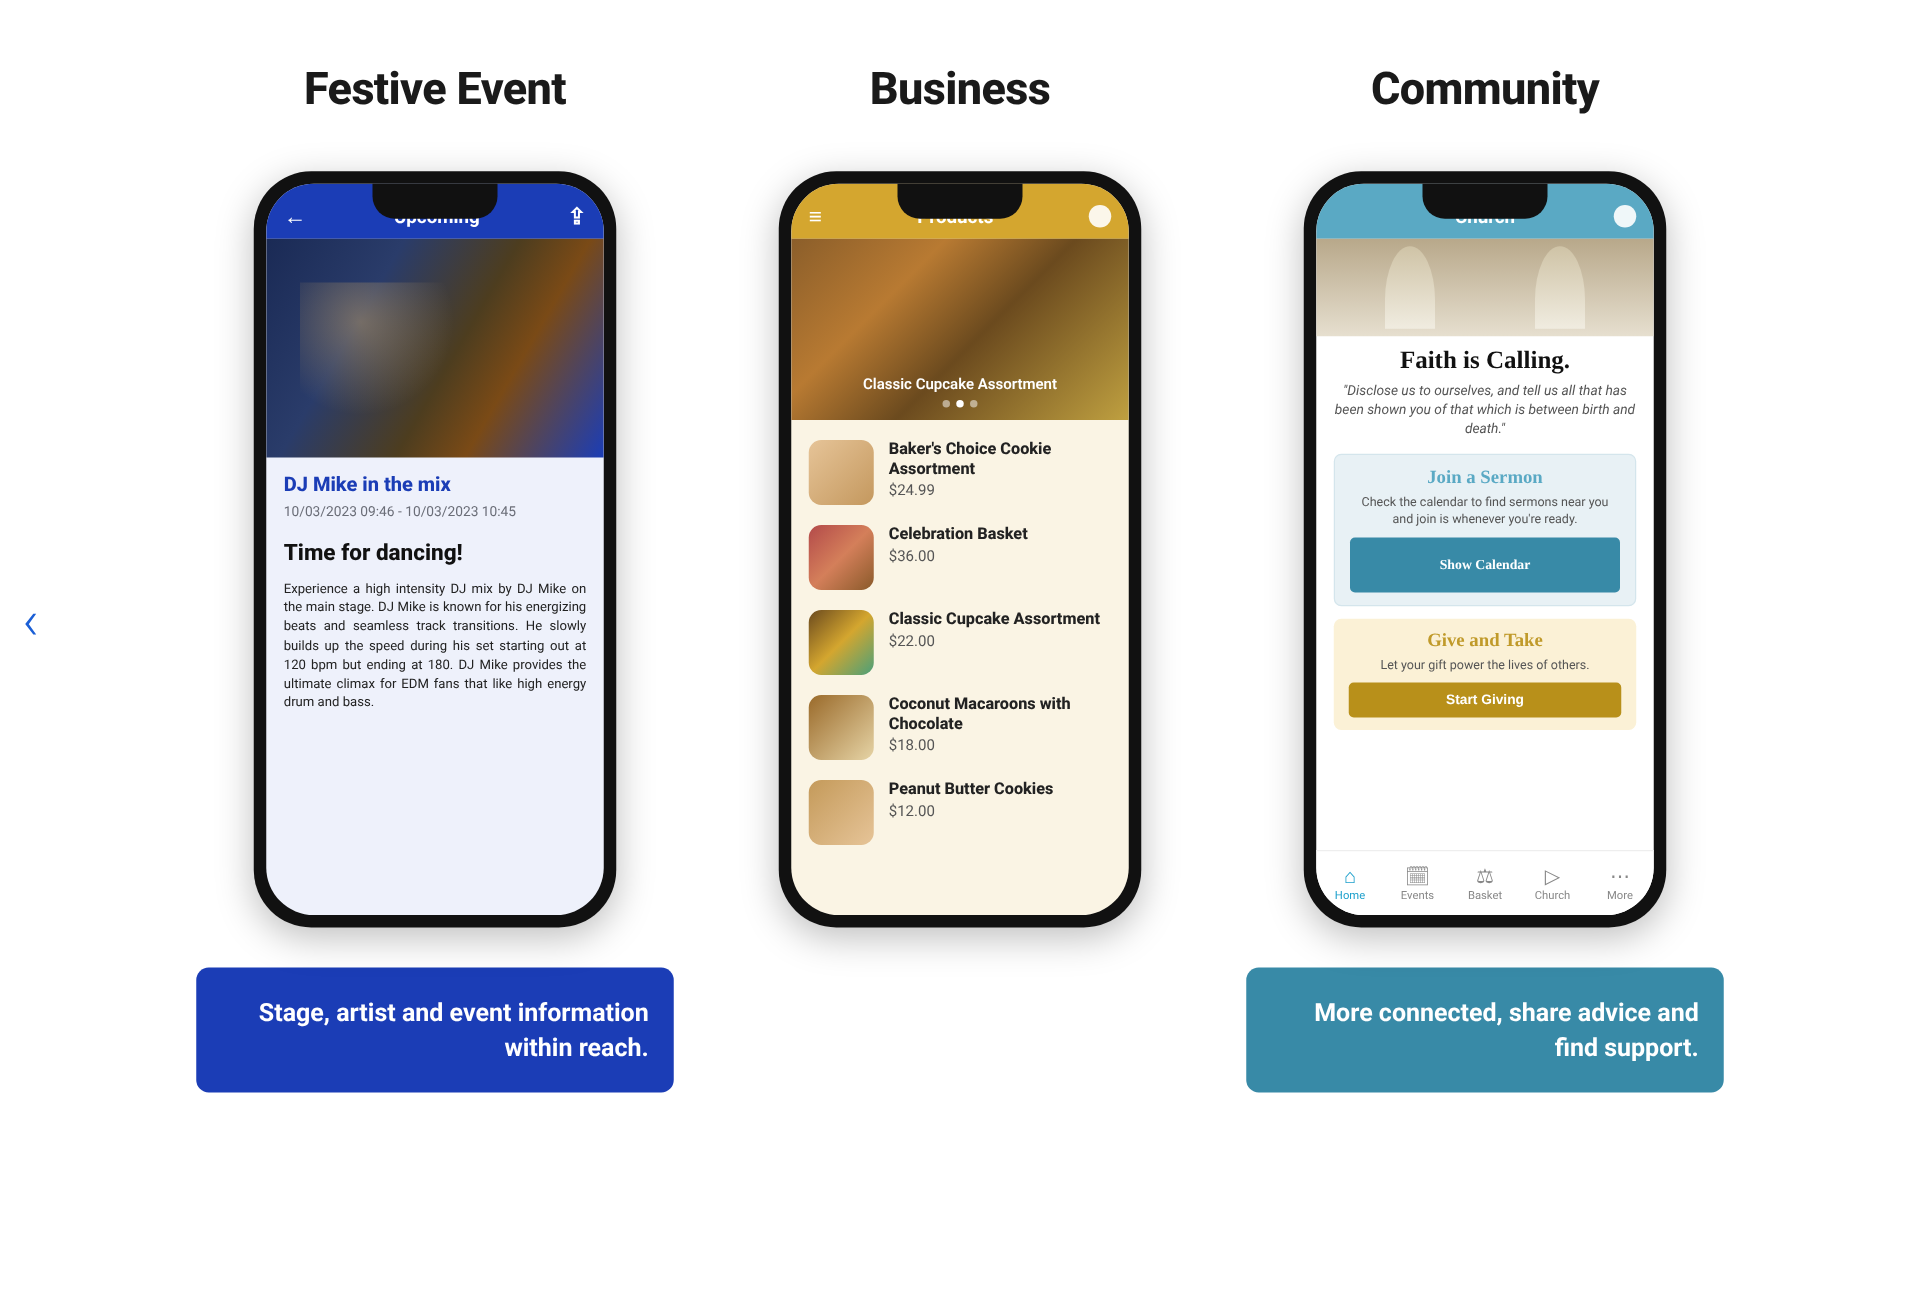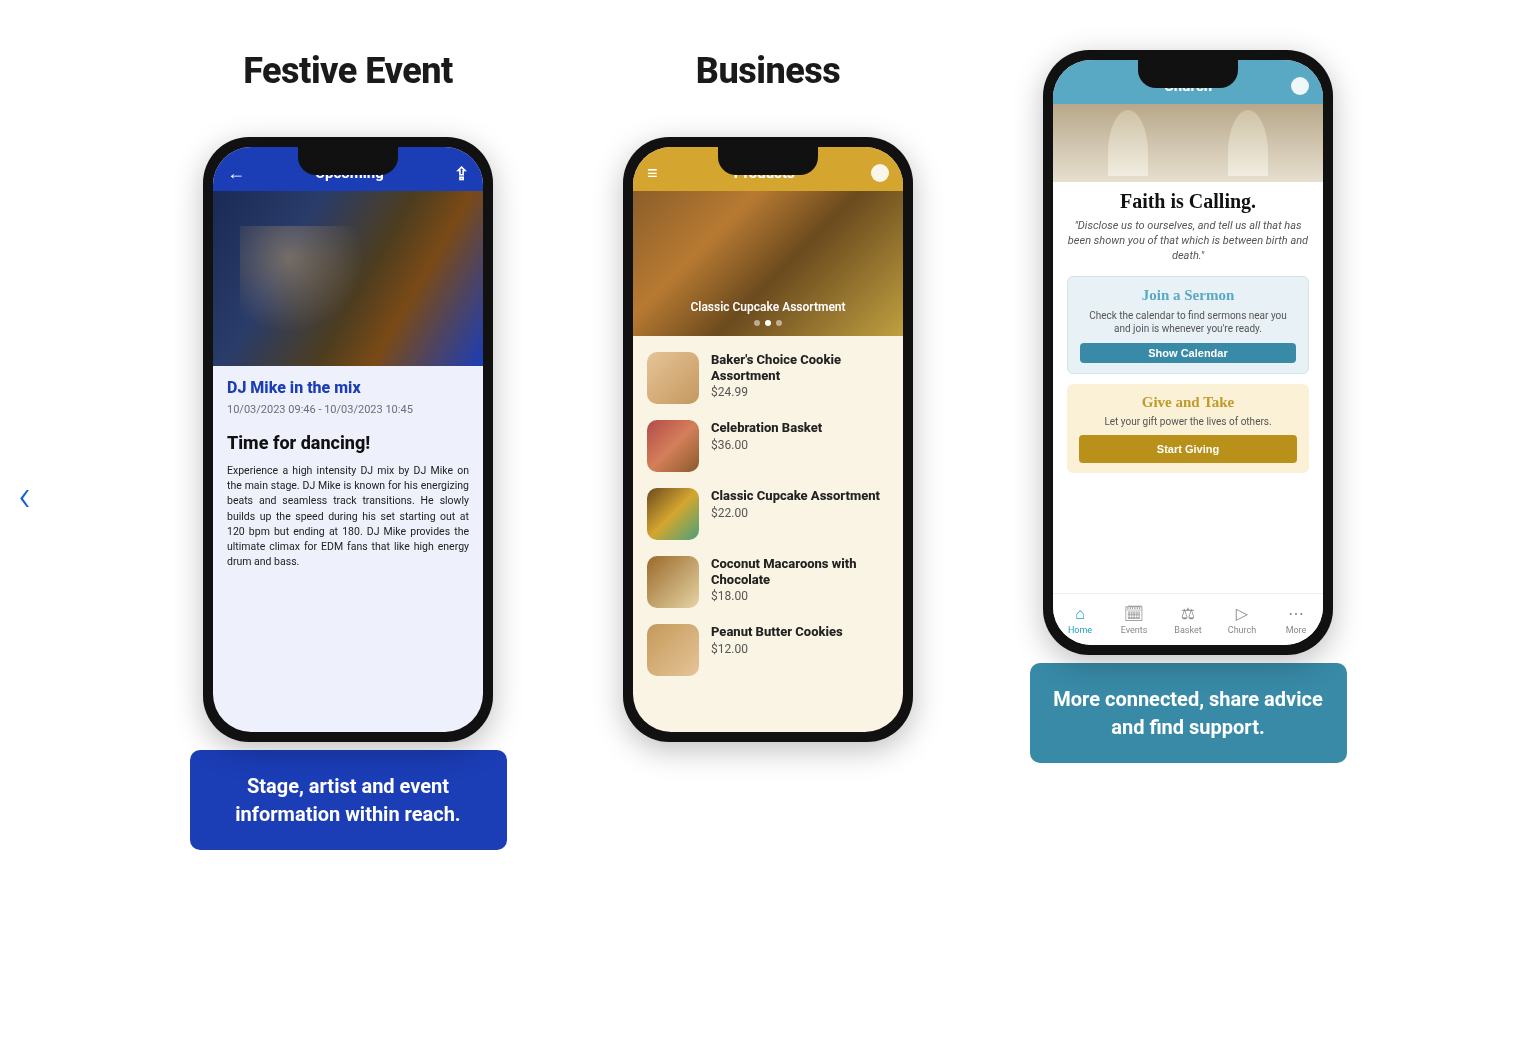--- a/index.html
+++ b/index.html
@@ -188,24 +188,25 @@
   }
   .card-sermon h4 { font-family: Georgia, serif; color:#5aa9c4; font-size:15px; font-weight:600; }
   .card-sermon p { font-size:10px; color:#555; margin-top:5px; line-height:1.3; }
   .btn-teal {
     display:block;
     width:100%;
     background:#388aa7;
     color:#fff;
     border:none;
     border-radius:4px;
-    padding:4px 0;
+    padding:16px 0;
     font-size:11px;
     font-weight:600;
     margin-top:8px;
+    font-family:Liberation Serif, serif;
   }
   .card-give {
     background:#fbf1d6;
     border-radius:6px;
     margin-top:10px;
     padding:10px 12px;
     text-align:center;
   }
   .card-give h4 { font-family: Georgia, serif; color:#c09a2a; font-size:15px; font-weight:600; }
   .card-give p { font-size:10px; color:#555; margin-top:5px; }
@@ -235,25 +236,25 @@
     align-items:center;
     gap:2px;
     font-size:9px;
     color:#888;
     width:20%;
   }
   .tab.active { color:#1ea0cc; }
   .tab-icon { font-size:16px; height:18px; line-height:18px; }
   
   .caption {
-    width: 317px;
-    margin-top: 8px;
+    width: 382px;
+    margin-top: 32px;
     border-radius: 10px;
     color:#fff;
-    text-align:center;
+    text-align:right;
     padding: 22px 20px;
     font-size:20px;
     font-weight:700;
     line-height:1.4;
   }
   .cap-blue { background:#1b3db6; }
   .cap-gold { background:#d4a62f; }
   .cap-teal { background:#388aa7; }
   
   .arrow {
@@ -352,20 +353,21 @@
               <div class="biz-name">Peanut Butter Cookies</div>
               <div class="biz-price">$12.00</div>
             </div>
           </div>
         </div>
       </div>
     </div>
   </div>
 
   <div class="col">
+    <div class="heading">Community</div>
     <div class="phone">
       <div class="notch"></div>
       <div class="screen comm">
         <div class="comm-appbar">
           <span>Church</span>
           <span class="profile" style="width:18px;height:18px;border-radius:50%;background:#fff;opacity:.9;"></span>
         </div>
         <div class="comm-hero"></div>
         <div class="comm-content">
           <div class="comm-heading">Faith is Calling.</div>

